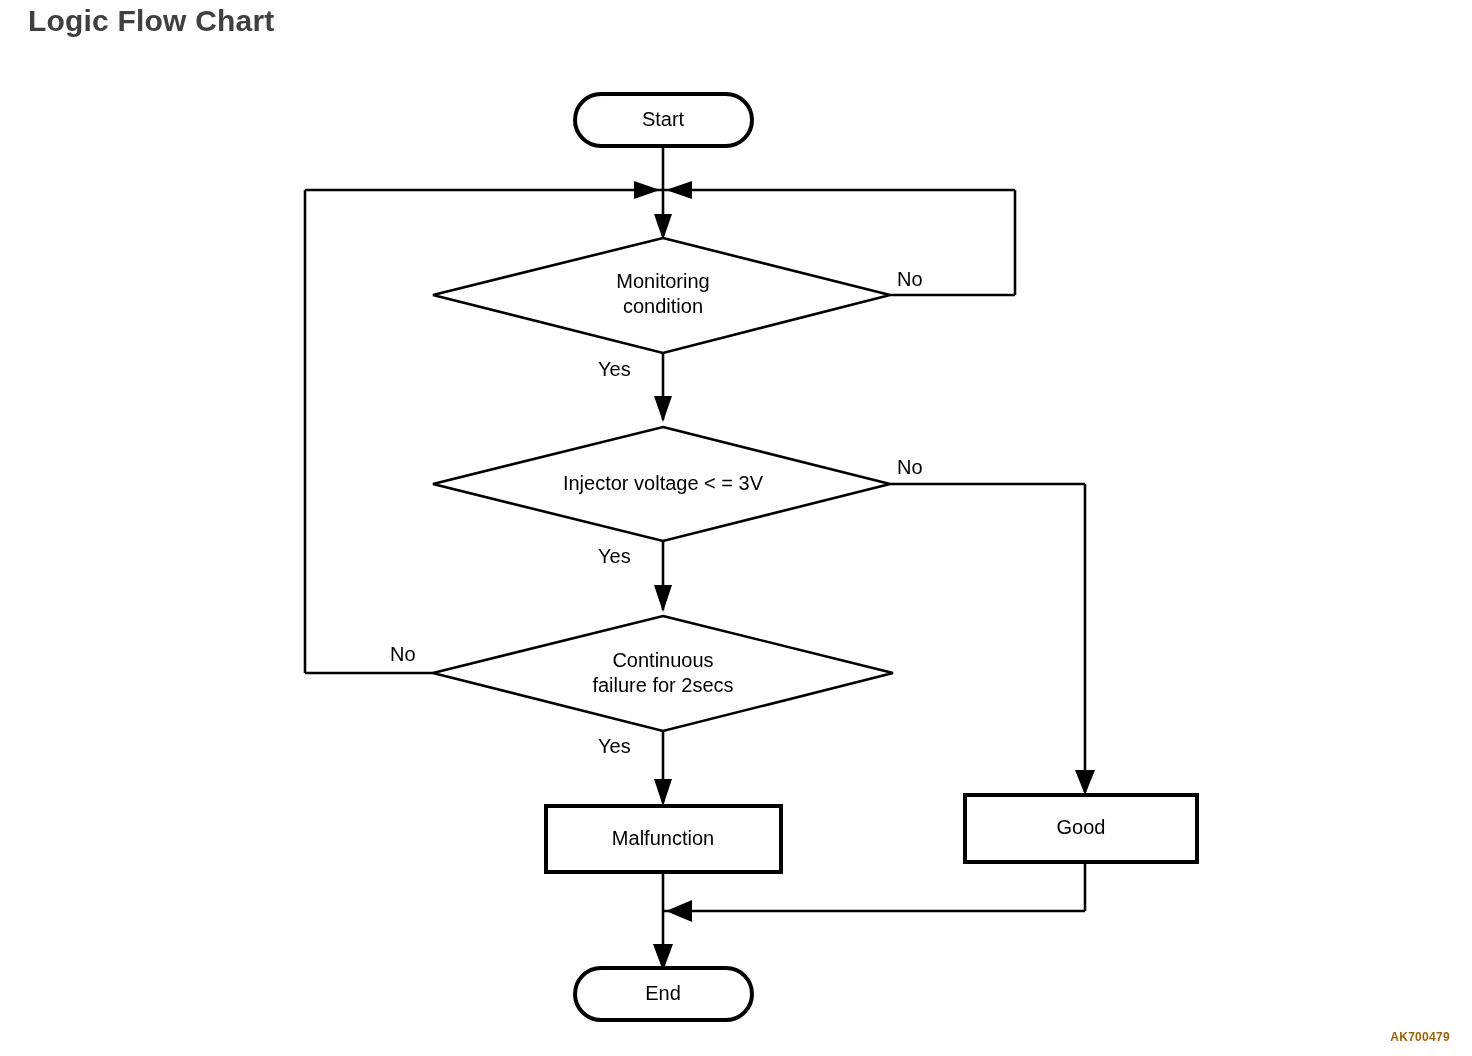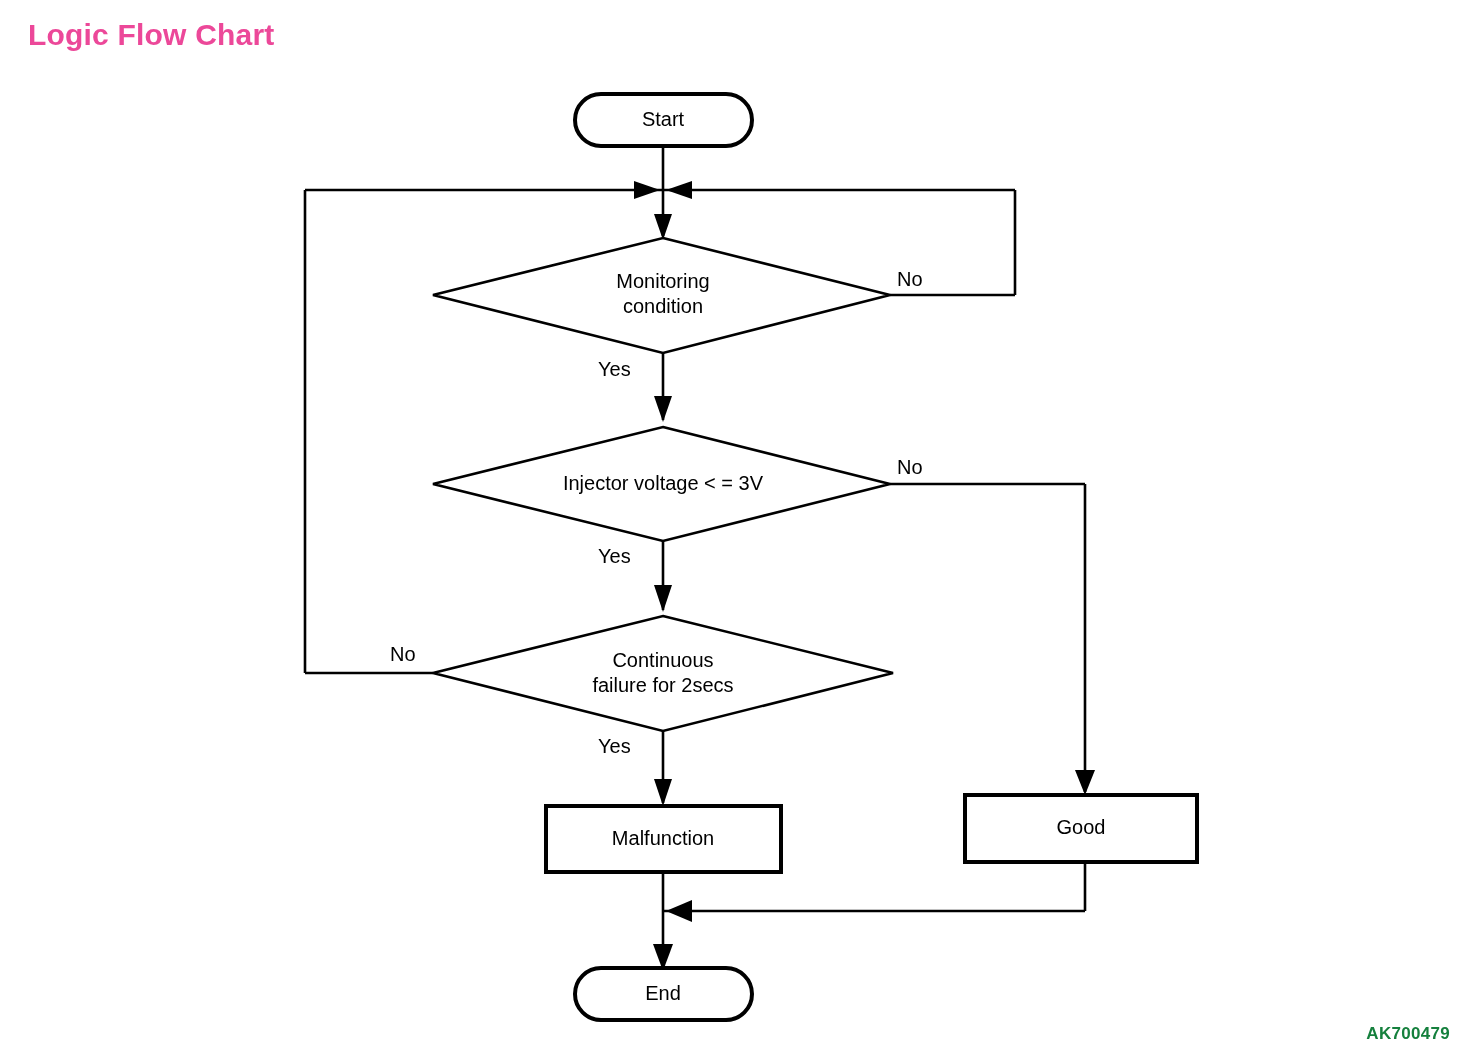--- a/index.html
+++ b/index.html
@@ -10,34 +10,34 @@
   body {
     width: 1472px;
     height: 1056px;
     position: relative;
     font-family: "Liberation Sans", sans-serif;
     overflow: hidden;
   }
   #page-title {
     position: absolute;
     left: 28px;
-    top: 18px;
+    top: 4px;
     font-size: 30px;
     font-weight: bold;
-    color: #ec4899;
+    color: #404040;
     letter-spacing: 0.2px;
     white-space: nowrap;
   }
   #figure-code {
     position: absolute;
     right: 22px;
     bottom: 12px;
-    font-size: 17px;
+    font-size: 12px;
     font-weight: bold;
-    color: #15803d;
+    color: #a16207;
     letter-spacing: 0.3px;
   }
   #flow-svg {
     position: absolute;
     left: 0;
     top: 0;
   }
   .node-shape {
     fill: #ffffff;
     stroke: #000000;

